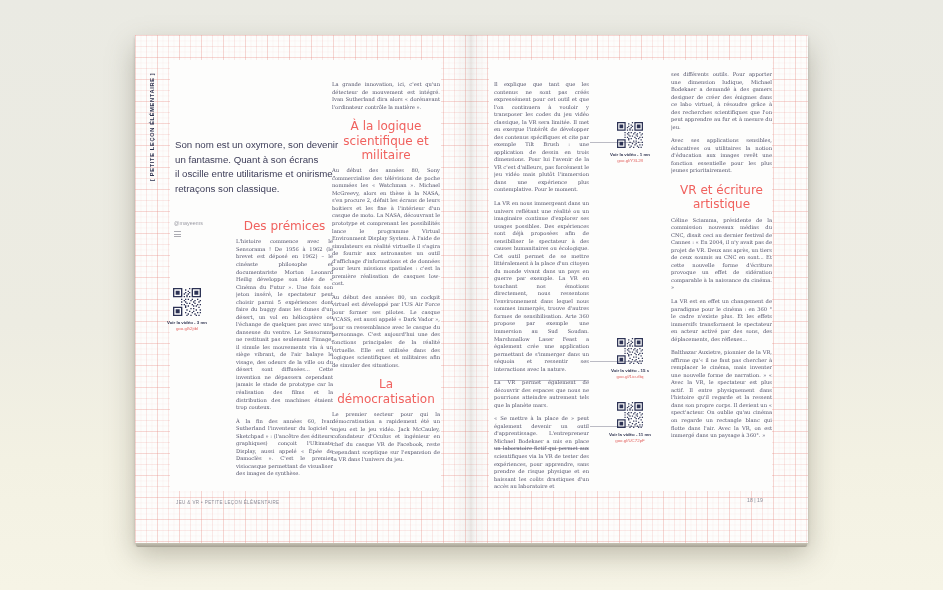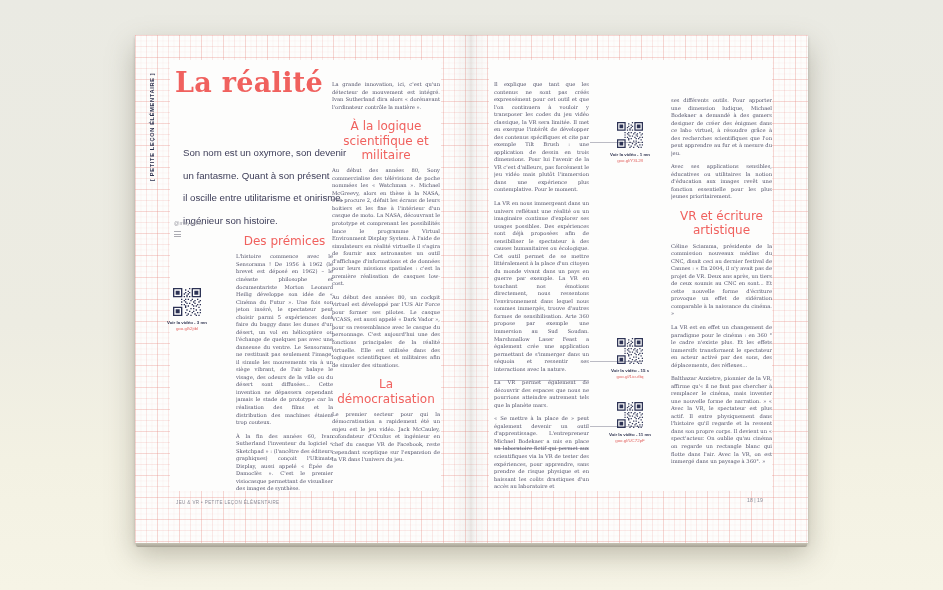--- a/index.html
+++ b/index.html
@@ -25,40 +25,40 @@
   .gutter{position:absolute;left:318px;top:0;width:36px;height:100%;
     background:linear-gradient(90deg,rgba(70,60,50,0) 0%,rgba(70,60,50,.05) 38%,rgba(70,60,50,.11) 50%,rgba(70,60,50,.04) 62%,rgba(70,60,50,0) 100%);}
   .vtab{position:absolute;left:14px;top:36px;height:110px;
     writing-mode:vertical-rl;transform:rotate(180deg);
     font-size:5.6px;font-weight:bold;letter-spacing:.7px;color:#2e3350;}
   .title{position:absolute;left:40px;top:33px;
     font-family:"DejaVu Serif","Liberation Serif",serif;font-weight:bold;
     font-size:27px;line-height:1.12;letter-spacing:.3px;color:#f0615e;}
   .intro{position:absolute;left:40px;top:103px;width:200px;
     font-size:9.7px;line-height:1.52;color:#3d3d58;}
-  .intro p{margin:8px;}
+  .intro p{margin:0;}
   .handle{position:absolute;left:39px;top:185px;font-size:5.4px;color:#9b9ba4;}
   .handle-icon{position:absolute;left:39px;top:196px;width:7px;height:6px;
     background:repeating-linear-gradient(180deg,#abab B2 0 1px,transparent 1px 2.5px);
     background:repeating-linear-gradient(180deg,#ababb2 0 1px,transparent 1px 2.5px);}
   .qr{position:absolute;display:block;}
   .qr-cap{position:absolute;text-align:center;line-height:1.4;font-size:4.4px;overflow:hidden;}
   .qr-cap .lab{font-weight:bold;color:#2e3350;}
   .qr-cap .url{color:#e2625f;}
   .col{position:absolute;font-family:"DejaVu Serif","Liberation Serif",serif;
     font-size:5.2px;line-height:1.45;color:#4e4e66;text-align:justify;overflow:hidden;}
   .col p{margin:0 0 6px;}
   .heading{font-family:"DejaVu Sans","Liberation Sans",sans-serif;
     font-weight:normal;font-size:12px;line-height:1.2;color:#f0615e;
     margin:8px 0 5px;text-align:center;}
-  .heading.first{margin-top:15px;}
+  .heading.first{margin-top:0;}
   .col-l1{left:101px;top:184px;width:97px;height:272px;}
   .col-l2{left:197px;top:46px;width:108px;height:412px;}
   .col-r1{left:359px;top:46px;width:95px;height:414px;}
-  .col-r2{left:536px;top:62px;width:101px;height:414px;}
+  .col-r2{left:536px;top:36px;width:101px;height:414px;}
   .rule{position:absolute;height:1px;background:rgba(80,80,105,.38);}
   .footer{position:absolute;color:#8b8b97;}
   .footer-left{left:41px;top:465px;font-size:4.5px;letter-spacing:.4px;}
   .footer-right{left:612px;top:462px;font-size:5.2px;}
 </style>
 </head>
 <body>
 
 <svg width="0" height="0" style="position:absolute">
   <defs>
@@ -73,28 +73,27 @@
 
 <div class="canvas">
   <div class="spread">
     <div class="panel panel-left"></div>
     <div class="panel panel-right"></div>
     <div class="gutter"></div>
 
     <div class="vtab">[ PETITE LEÇON ÉLÉMENTAIRE ]</div>
 
     <div class="title">
-      <div>La réalité</div>
     </div>
 
     <div class="intro">
         <p>Son nom est un oxymore, son devenir</p>
-        <p>un fantasme. Quant à son présent</p>
+        <p>un fantasme. Quant à son écrans</p>
         <p>il oscille entre utilitarisme et onirisme.</p>
-        <p>ingénieur son histoire.</p>
+        <p>retraçons son classique.</p>
       </div>
 
     <div class="handle">@mayeems</div>
     <div class="handle-icon"></div>
 
     <svg class="qr" style="left:38px;top:253px;width:28px;height:28px" viewBox="0 0 21 21">
         <use href="#qrp"></use>
       </svg>
     <div class="qr-cap" style="left:22px;top:285px;width:60px">
       <div class="lab">Voir la vidéo - 3 mn</div>

